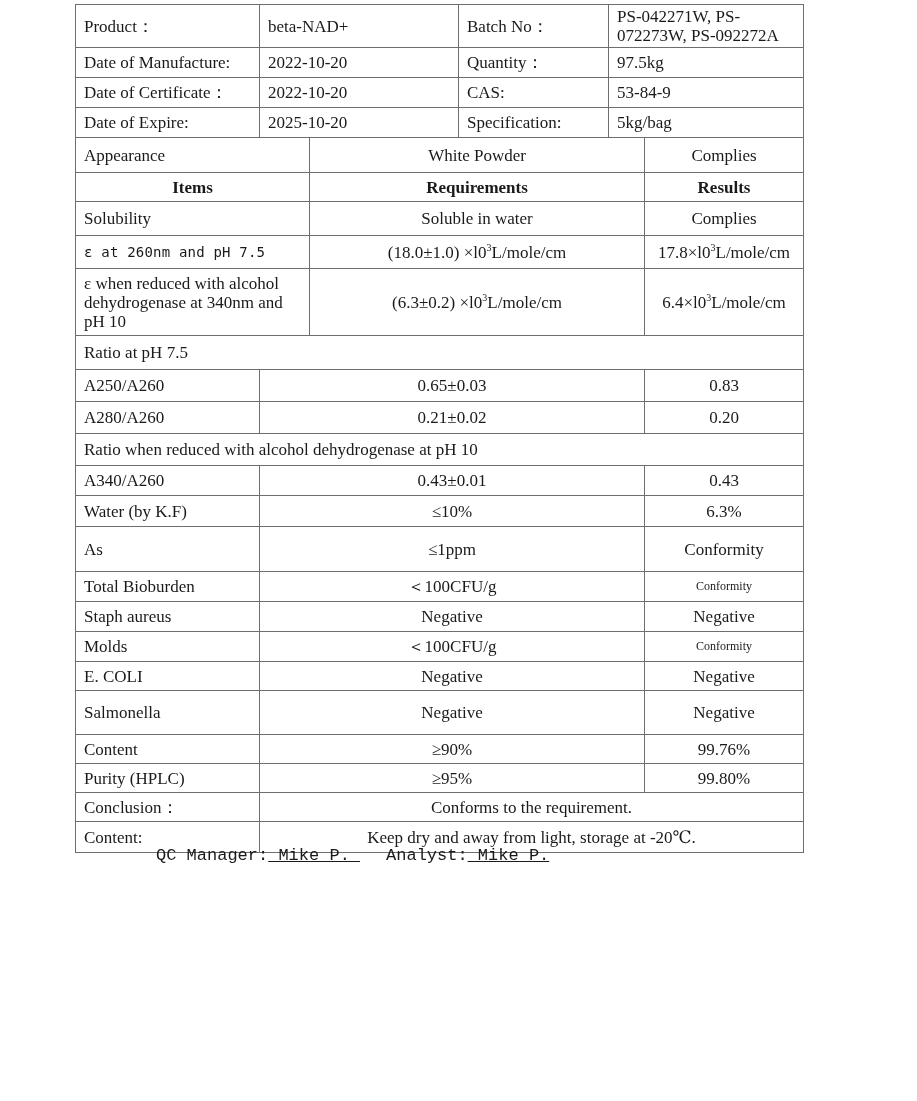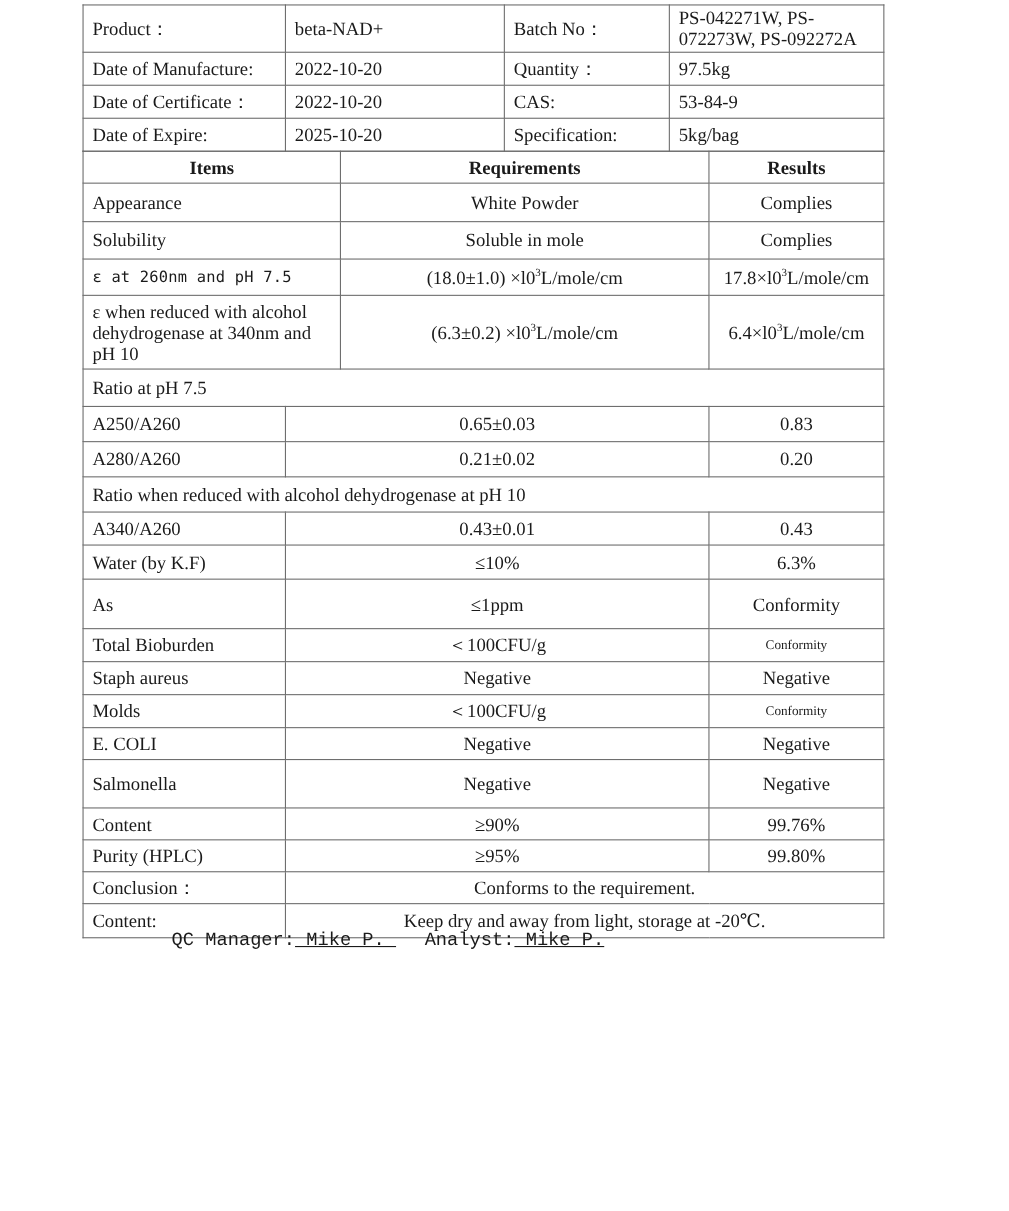--- a/index.html
+++ b/index.html
@@ -60,33 +60,33 @@
   </table>
 
 <table id="tests">
   <colgroup>
       <col style="width:184px">
       <col style="width:50px">
       <col style="width:335px">
       <col style="width:159px">
     </colgroup>
   <tbody>
-      <tr style="height:29px">
+      <tr style="height:35px">
+    <td colspan="2">Appearance</td>
+    <td class="c">White Powder</td>
+    <td class="c">Complies</td>
+  </tr>
+  <tr style="height:29px">
     <th colspan="2">Items</th>
     <th>Requirements</th>
     <th>Results</th>
   </tr>
-  <tr style="height:35px">
-    <td colspan="2">Appearance</td>
-    <td class="c">White Powder</td>
-    <td class="c">Complies</td>
-  </tr>
   <tr style="height:34px">
     <td colspan="2">Solubility</td>
-    <td class="c">Soluble in mole</td>
+    <td class="c">Soluble in water</td>
     <td class="c">Complies</td>
   </tr>
   <tr style="height:33px">
     <td colspan="2" class="mono">ε at 260nm and pH 7.5</td>
     <td class="c"><span>(18.0±1.0) ×l0</span><sup>3</sup><span>L/mole/cm</span></td>
     <td class="c"><span>17.8×l0</span><sup>3</sup><span>L/mole/cm</span></td>
   </tr>
   <tr style="height:67px">
     <td colspan="2">ε when reduced with alcohol dehydrogenase at 340nm and pH 10</td>
     <td class="c"><span>(6.3±0.2) ×l0</span><sup>3</sup><span>L/mole/cm</span></td>

